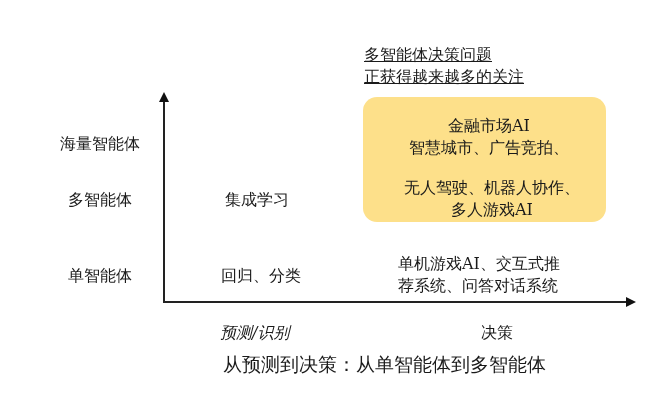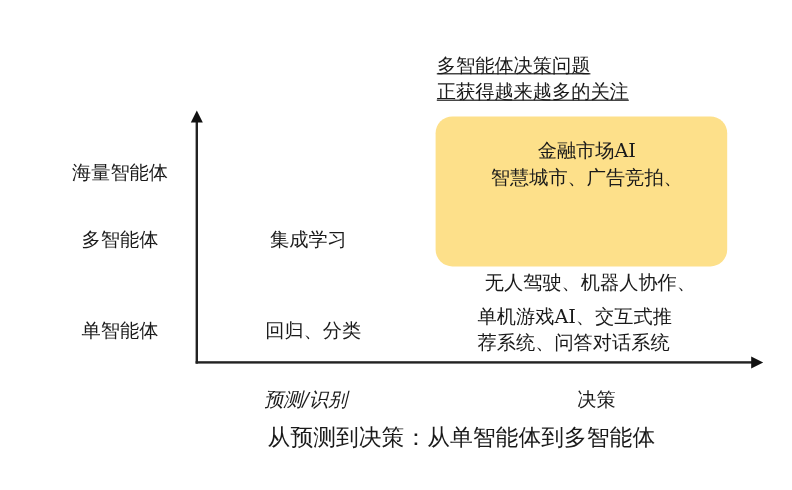--- a/index.html
+++ b/index.html
@@ -51,22 +51,23 @@
 
 <div class="abs cell" style="left:225px; top:103px;">
 </div>
 <div class="abs cell" style="left:225px; top:189px;">集成学习</div>
 <div class="abs cell" style="left:221px; top:265px;">回归、分类</div>
 
 <div class="abs cell" style="left:391px; top:115px; text-align:center; width:196px;">
   <div>金融市场AI</div>
   <div>智慧城市、广告竞拍、</div>
 </div>
-<div class="abs cell" style="left:391px; top:177px; text-align:center; width:202px;margin-top:48px;">
+<div class="abs cell" style="left:391px; top:177px; text-align:center; width:202px;">
   <div>无人驾驶、机器人协作、</div>
+  <div>多人游戏AI</div>
 </div>
 <div class="abs cell" style="left:398px; top:253px;">
   <div>单机游戏AI、交互式推</div>
   <div>荐系统、问答对话系统</div>
 </div>
 
 <div class="abs xlab" style="left:220px;font-style:italic;">预测/识别</div>
 <div class="abs xlab" style="left:481px;">决策</div>
 
 <div class="abs footer">从预测到决策：从单智能体到多智能体</div>

